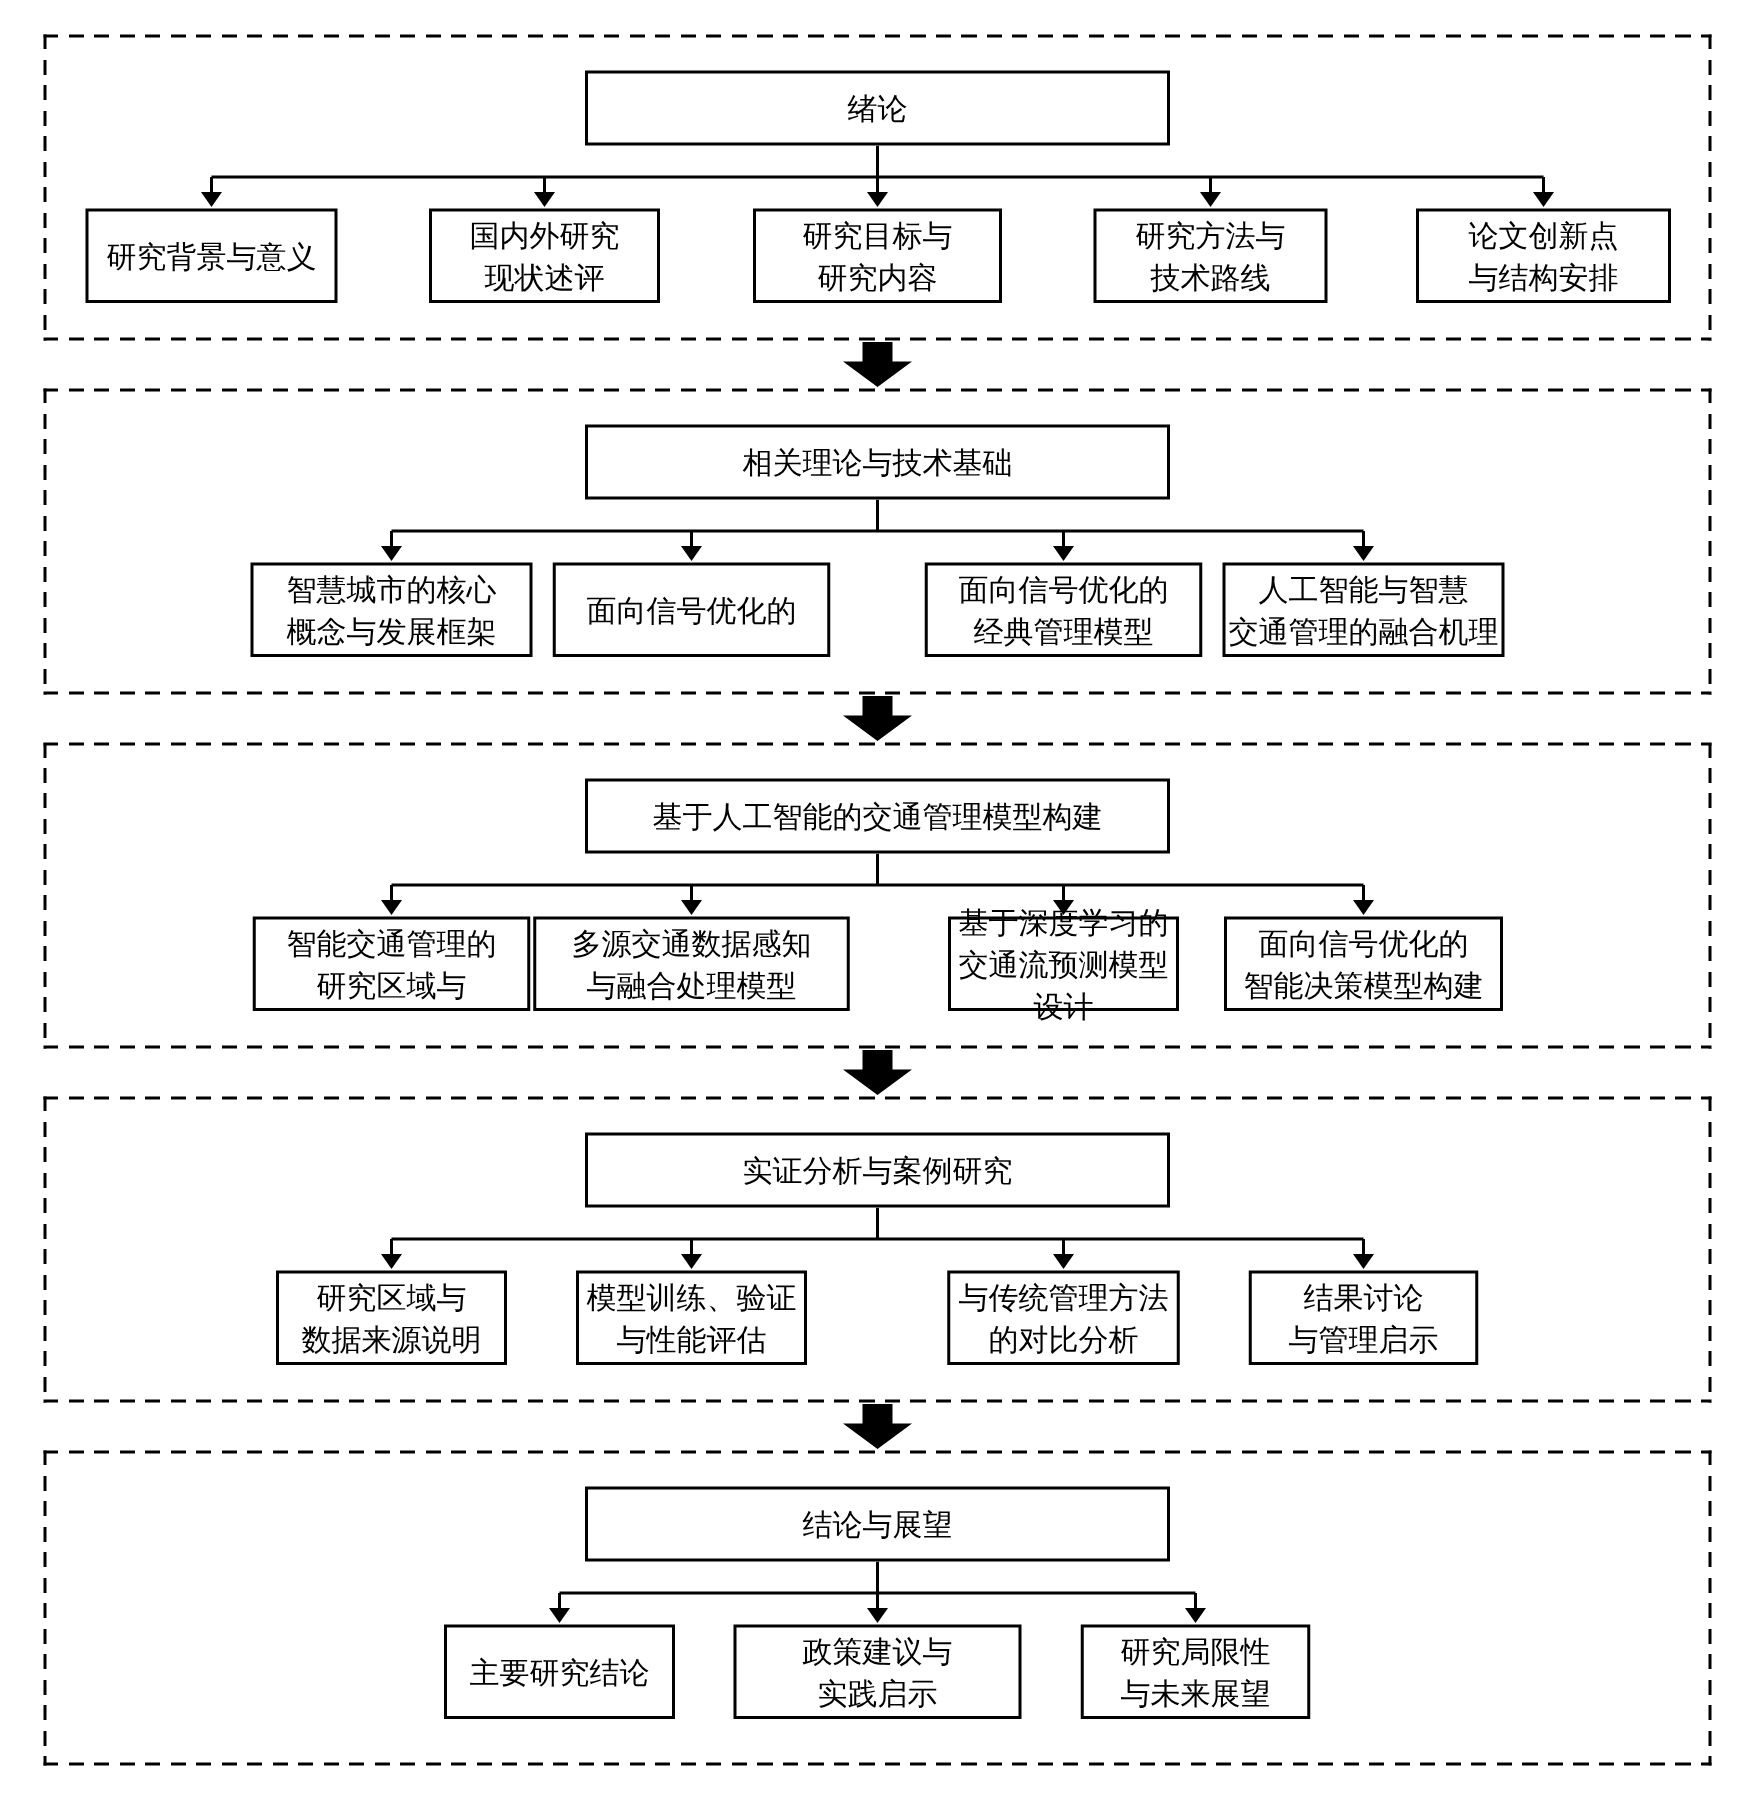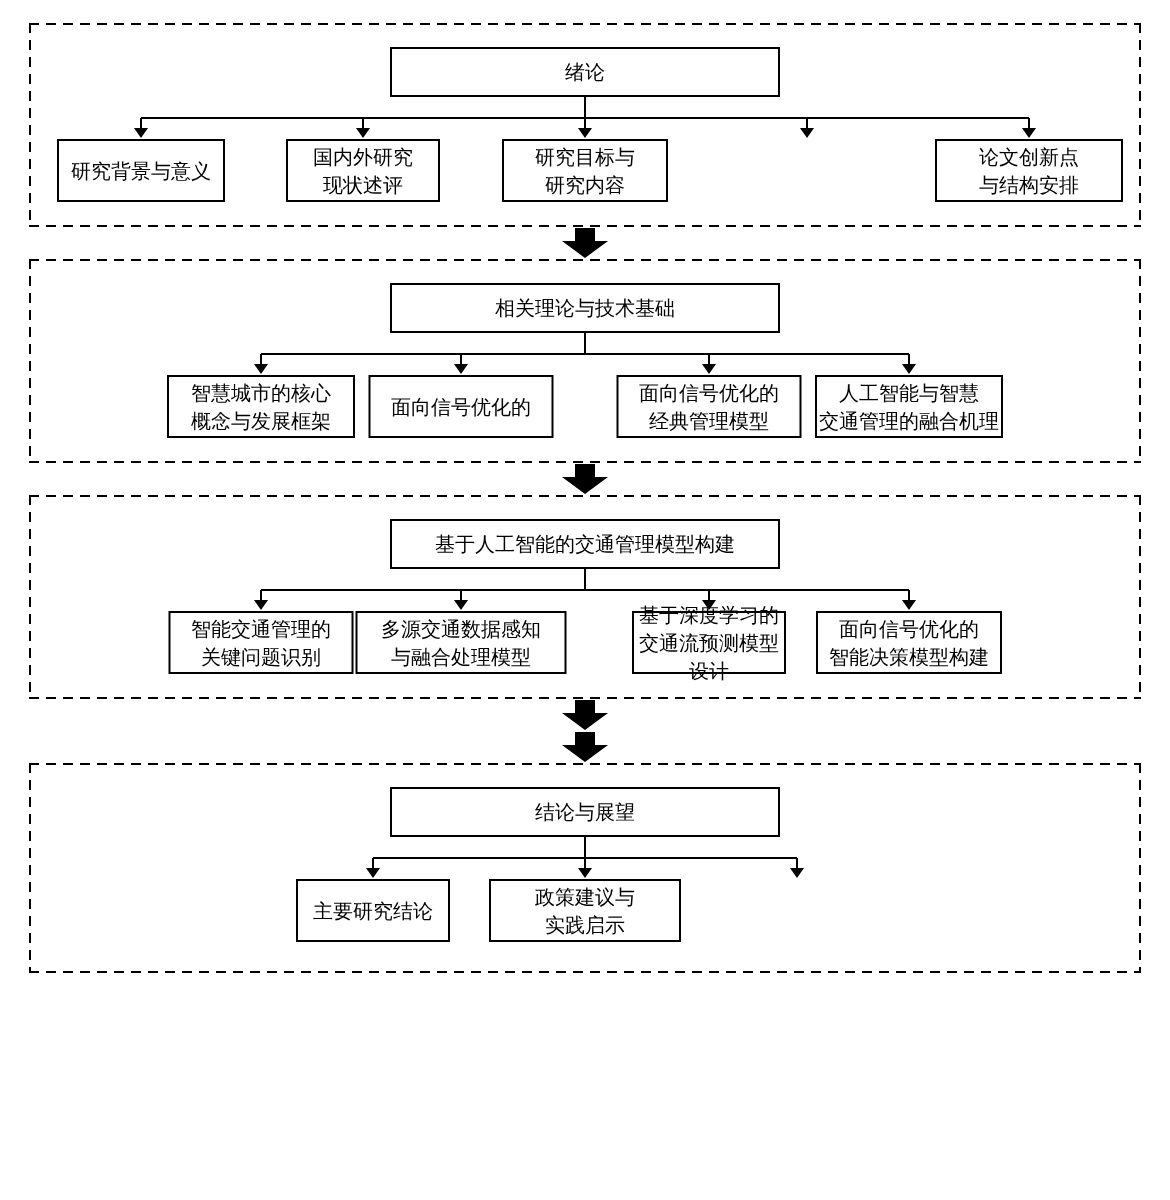--- a/index.html
+++ b/index.html
@@ -70,21 +70,23 @@
           <polygon points="771,105 785,105 778,115"></polygon>
           <polygon points="993,105 1007,105 1000,115"></polygon>
         </g>
       </svg>
     <div class="title-box">绪论</div>
     <div class="child-box" style="--dx:-444px;width:168px">研究背景与意义</div>
     <div class="child-box" style="--dx:-222px;width:154px">国内外研究
 现状述评</div>
     <div class="child-box" style="--dx:0px;width:166px">研究目标与
 研究内容</div>
-    <div class="child-box" style="--dx:444px;width:188px">论文创新点
+    <div class="child-box" style="--dx:222px;width:156px">研究方法与
+技术路线</div>
+    <div class="child-box" style="--dx:444px;width:170px">论文创新点
 与结构安排</div>
   </div>
 
   <div class="flow-gap">
     <svg width="46" height="30" viewBox="0 0 46 30">
       <polygon points="13,0 33,0 33,13 46,13 23,30 0,13 13,13" fill="#000"></polygon>
     </svg>
   </div>
 
   <div class="block">
@@ -118,50 +120,72 @@
         <path d="M556 74 V95 M232 95 H880 M232 95 V106 M432 95 V106 M680 95 V106 M880 95 V106" stroke="#000000" stroke-width="2" fill="none"></path>
         <g fill="#000000">
           <polygon points="225,105 239,105 232,115"></polygon>
           <polygon points="425,105 439,105 432,115"></polygon>
           <polygon points="673,105 687,105 680,115"></polygon>
           <polygon points="873,105 887,105 880,115"></polygon>
         </g>
       </svg>
     <div class="title-box">基于人工智能的交通管理模型构建</div>
     <div class="child-box" style="--dx:-324px;width:185px">智能交通管理的
-关键问题识别</div>
+研究区域与</div>
     <div class="child-box" style="--dx:-124px;width:211px">多源交通数据感知
 与融合处理模型</div>
     <div class="child-box" style="--dx:124px;width:154px">基于深度学习的
 交通流预测模型设计</div>
     <div class="child-box" style="--dx:324px;width:186px">面向信号优化的
 智能决策模型构建</div>
   </div>
 
   <div class="flow-gap">
     <svg width="46" height="30" viewBox="0 0 46 30">
       <polygon points="13,0 33,0 33,13 46,13 23,30 0,13 13,13" fill="#000"></polygon>
     </svg>
   </div>
 
+  <div class="block">
+    <svg class="connectors" viewBox="0 0 1112 204">
+        <path d="M556 74 V95 M232 95 H880 M232 95 V106 M432 95 V106 M680 95 V106 M880 95 V106" stroke="#000000" stroke-width="2" fill="none"></path>
+        <g fill="#000000">
+          <polygon points="225,105 239,105 232,115"></polygon>
+          <polygon points="425,105 439,105 432,115"></polygon>
+          <polygon points="673,105 687,105 680,115"></polygon>
+          <polygon points="873,105 887,105 880,115"></polygon>
+        </g>
+      </svg>
+    <div class="title-box">实证分析与案例研究</div>
+    <div class="child-box" style="--dx:-324px;width:154px">研究区域与
+数据来源说明</div>
+    <div class="child-box" style="--dx:-124px;width:154px">模型训练、验证
+与性能评估</div>
+    <div class="child-box" style="--dx:124px;width:155px">与传统管理方法
+的对比分析</div>
+    <div class="child-box" style="--dx:324px;width:153px">结果讨论
+与管理启示</div>
+  </div>
 
   <div class="flow-gap">
     <svg width="46" height="30" viewBox="0 0 46 30">
       <polygon points="13,0 33,0 33,13 46,13 23,30 0,13 13,13" fill="#000"></polygon>
     </svg>
   </div>
 
   <div class="block tall">
     <svg class="connectors" viewBox="0 0 1112 210">
         <path d="M556 74 V95 M344 95 H768 M344 95 V106 M556 95 V106 M768 95 V106" stroke="#000000" stroke-width="2" fill="none"></path>
         <g fill="#000000">
           <polygon points="337,105 351,105 344,115"></polygon>
           <polygon points="549,105 563,105 556,115"></polygon>
           <polygon points="761,105 775,105 768,115"></polygon>
         </g>
       </svg>
     <div class="title-box">结论与展望</div>
     <div class="child-box" style="--dx:-212px;width:154px">主要研究结论</div>
     <div class="child-box" style="--dx:0px;width:192px">政策建议与
 实践启示</div>
+    <div class="child-box" style="--dx:212px;width:153px">研究局限性
+与未来展望</div>
   </div>
 
 </div>
 
 </body></html>

